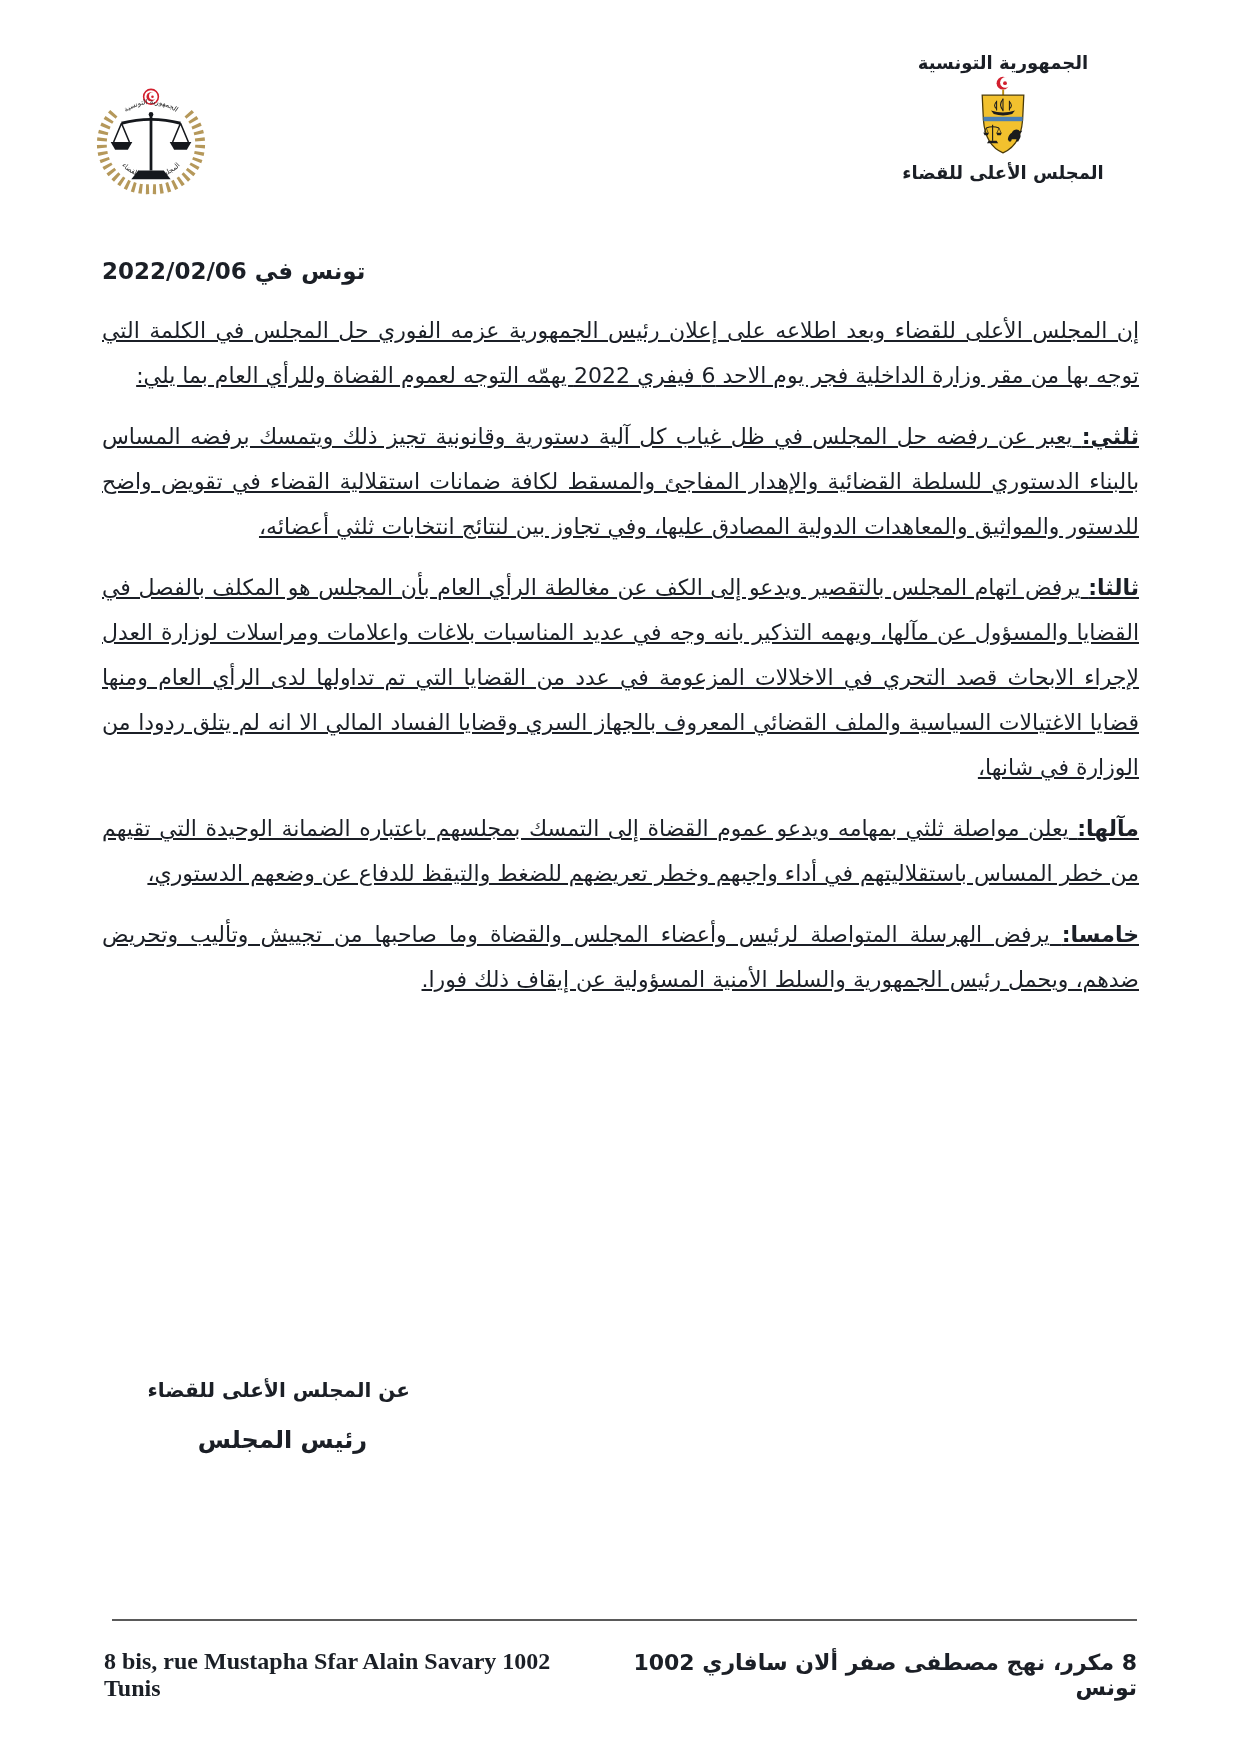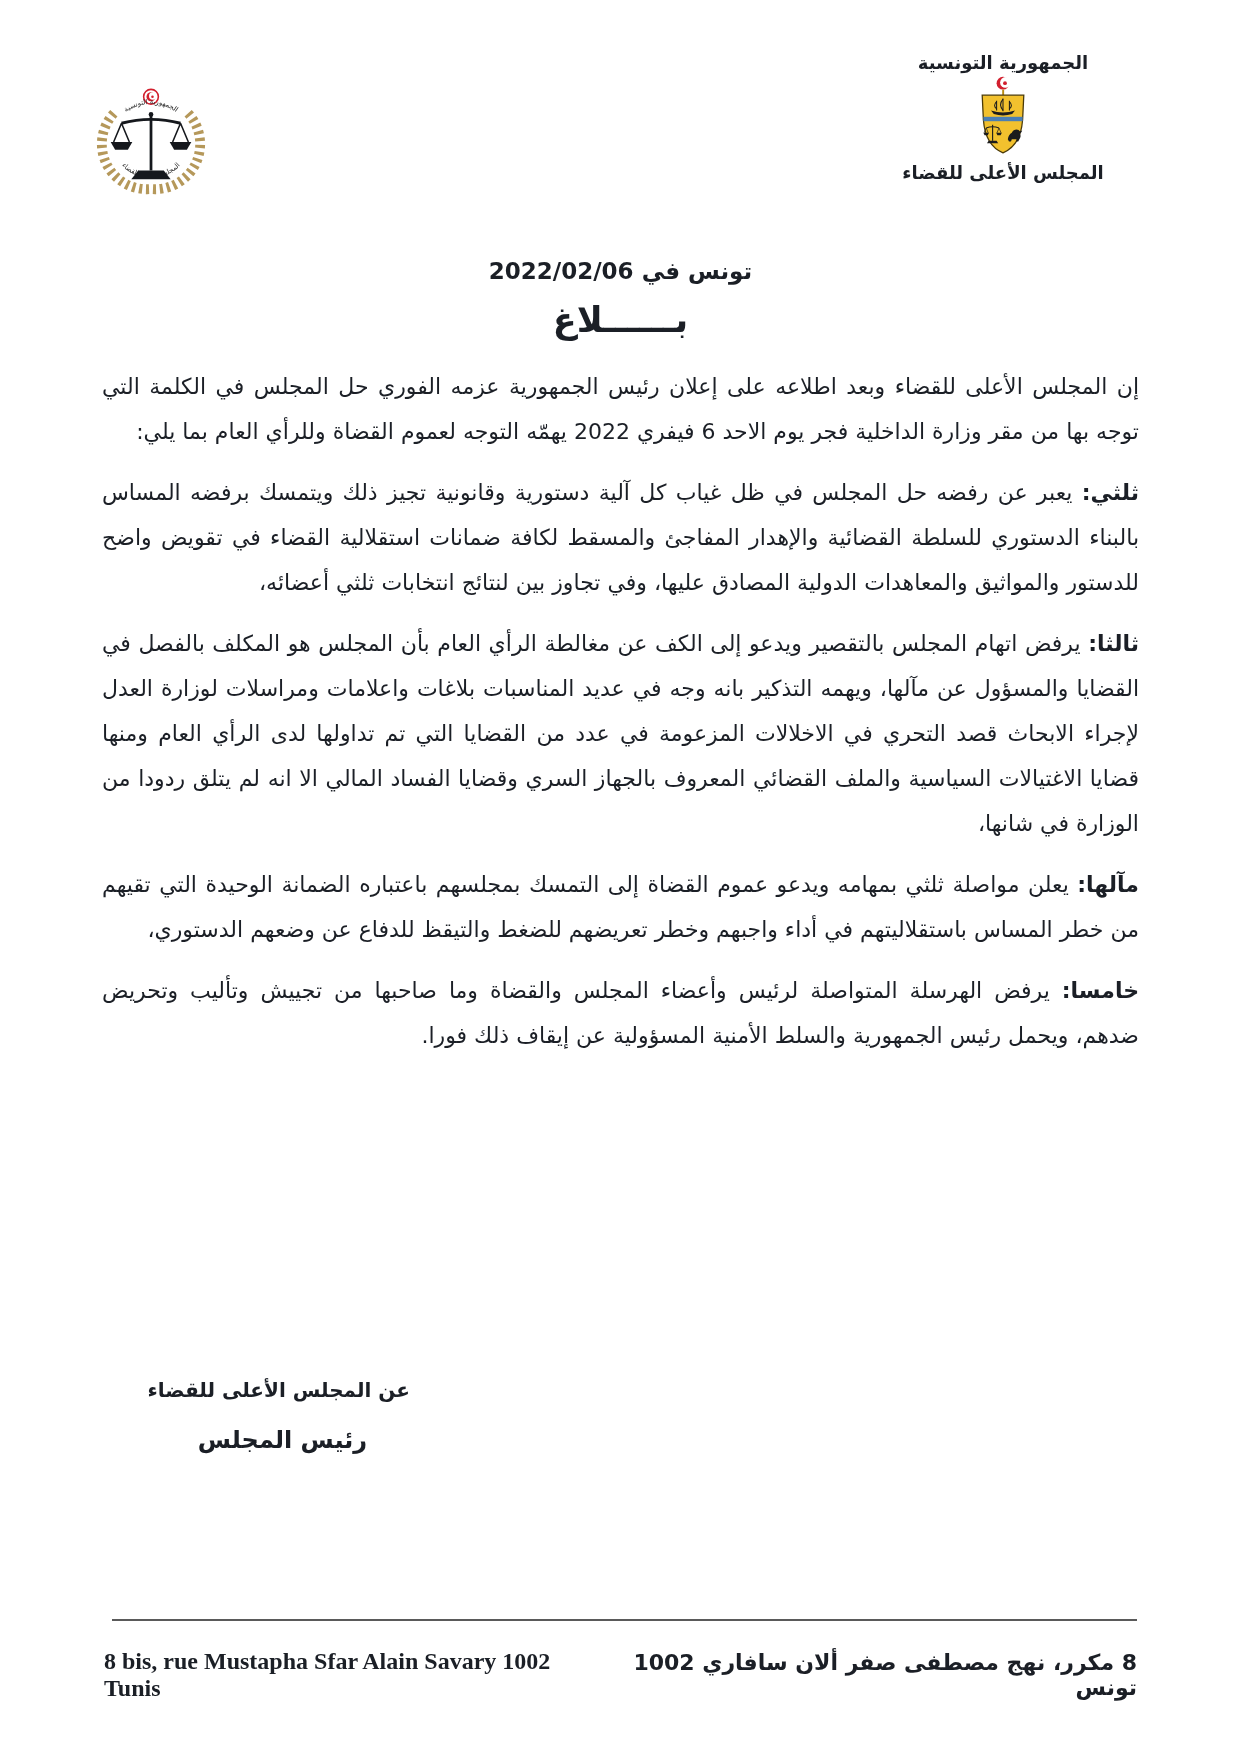--- a/index.html
+++ b/index.html
@@ -32,29 +32,29 @@
   .header-right .council-line {
     font-size:18px; font-weight:bold; margin-top:1px;
     direction:rtl; white-space:nowrap;
   }
   
   .content {
     position:absolute; left:102px; right:102px; top:258px;
     direction:rtl;
   }
   .date-line {
-    direction:rtl; text-align:center;
+    direction:rtl; text-align:left;
     font-size:23px; font-weight:bold;
     font-family:"DejaVu Sans", sans-serif;
   }
   .doc-title {
     text-align:center; font-size:35px; font-weight:bold;
     margin-top:16px; letter-spacing:1px;
   }
-  .body-text { margin-top:24px; }
+  .body-text { margin-top:24px;text-decoration:underline; }
   .para {
     font-size:22px; line-height:45px;
     text-align:justify; text-justify:inter-word;
     margin-bottom:16px;
   }
   .para .plabel { font-weight:bold; }
   
   .signature {
     position:absolute; left:155px; top:1378px;
     width:255px; text-align:center; direction:rtl;
@@ -157,21 +157,20 @@
           <path d="M41,80 q1-6 5-8 q2-4 6-4 q3,0 4,2 l3,-1 q-1,3 -3,4 q2,3 0,6 l-2,4 h-2.5 l0.5,-3 h-6 l-1,3 h-2.5 z"></path>
         </g>
       </svg>
     </div>
     <div class="council-line">المجلس الأعلى للقضاء</div>
   </div>
 
   <div class="content">
     <div class="date-line">تونس في 2022/02/06</div>
 
-    <div class="doc-title">بــــــلاغ</div>
 
     <div class="body-text">
       <p class="para"><span class="plabel"></span> <span>إن المجلس الأعلى للقضاء وبعد اطلاعه على إعلان رئيس الجمهورية عزمه الفوري حل المجلس في الكلمة التي توجه بها من مقر وزارة الداخلية فجر يوم الاحد 6 فيفري 2022 يهمّه التوجه لعموم القضاة وللرأي العام بما يلي:</span></p>
       <p class="para"><span class="plabel">ثلثي:</span> <span>يعبر عن رفضه حل المجلس في ظل غياب كل آلية دستورية وقانونية تجيز ذلك ويتمسك برفضه المساس بالبناء الدستوري للسلطة القضائية والإهدار المفاجئ والمسقط لكافة ضمانات استقلالية القضاء في تقويض واضح للدستور والمواثيق والمعاهدات الدولية المصادق عليها، وفي تجاوز بين لنتائج انتخابات ثلثي أعضائه،</span></p>
       <p class="para"><span class="plabel">ثالثا:</span> <span>يرفض اتهام المجلس بالتقصير ويدعو إلى الكف عن مغالطة الرأي العام بأن المجلس هو المكلف بالفصل في القضايا والمسؤول عن مآلها، ويهمه التذكير بانه وجه في عديد المناسبات بلاغات واعلامات ومراسلات لوزارة العدل لإجراء الابحاث قصد التحري في الاخلالات المزعومة في عدد من القضايا التي تم تداولها لدى الرأي العام ومنها قضايا الاغتيالات السياسية والملف القضائي المعروف بالجهاز السري وقضايا الفساد المالي الا انه لم يتلق ردودا من الوزارة في شانها،</span></p>
       <p class="para"><span class="plabel">مآلها:</span> <span>يعلن مواصلة ثلثي بمهامه ويدعو عموم القضاة إلى التمسك بمجلسهم باعتباره الضمانة الوحيدة التي تقيهم من خطر المساس باستقلاليتهم في أداء واجبهم وخطر تعريضهم للضغط والتيقظ للدفاع عن وضعهم الدستوري،</span></p>
       <p class="para"><span class="plabel">خامسا:</span> <span>يرفض الهرسلة المتواصلة لرئيس وأعضاء المجلس والقضاة وما صاحبها من تجييش وتأليب وتحريض ضدهم، ويحمل رئيس الجمهورية والسلط الأمنية المسؤولية عن إيقاف ذلك فورا.</span></p>
     </div>
   </div>
 

